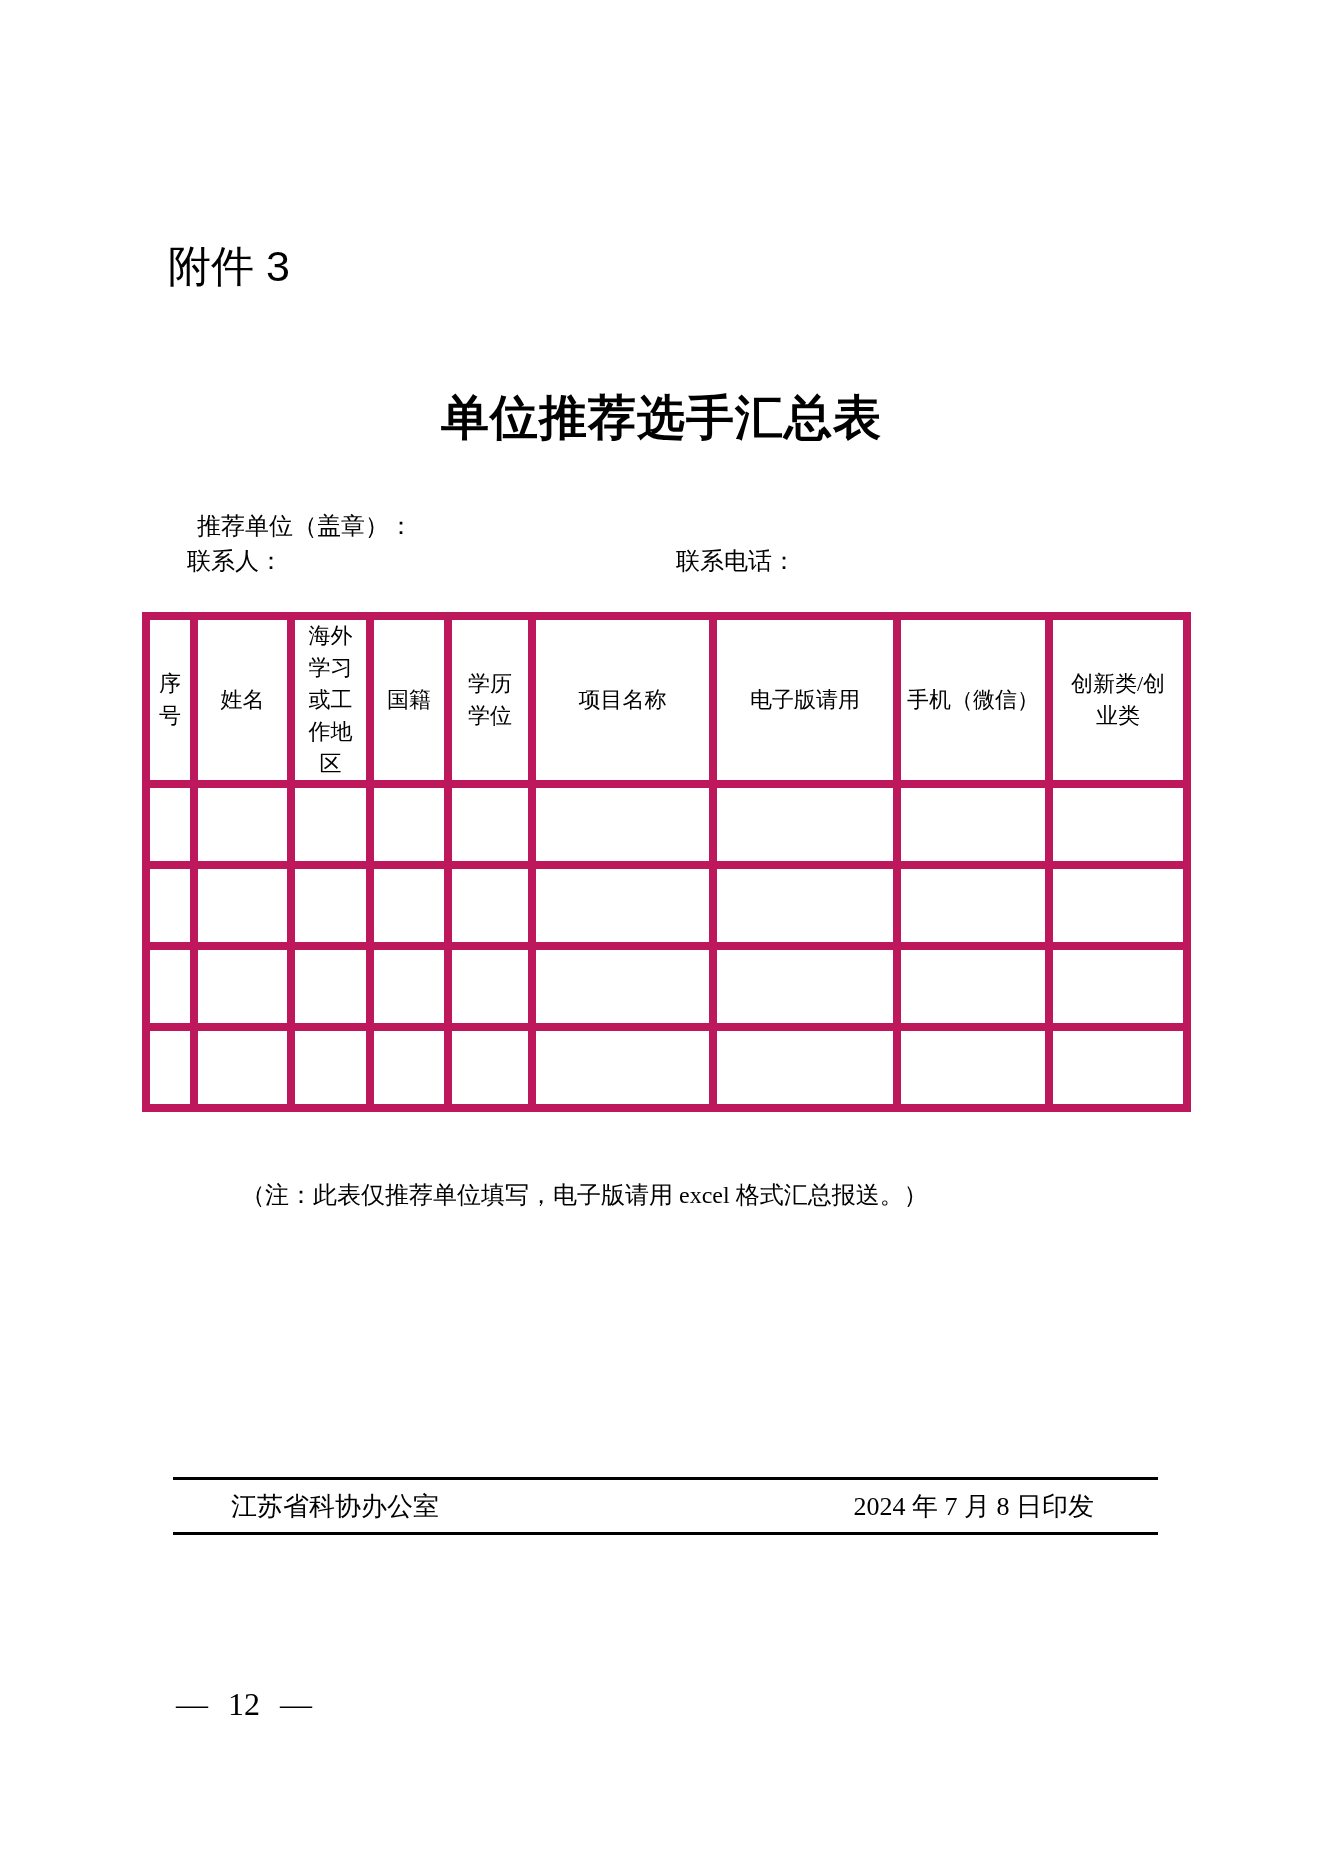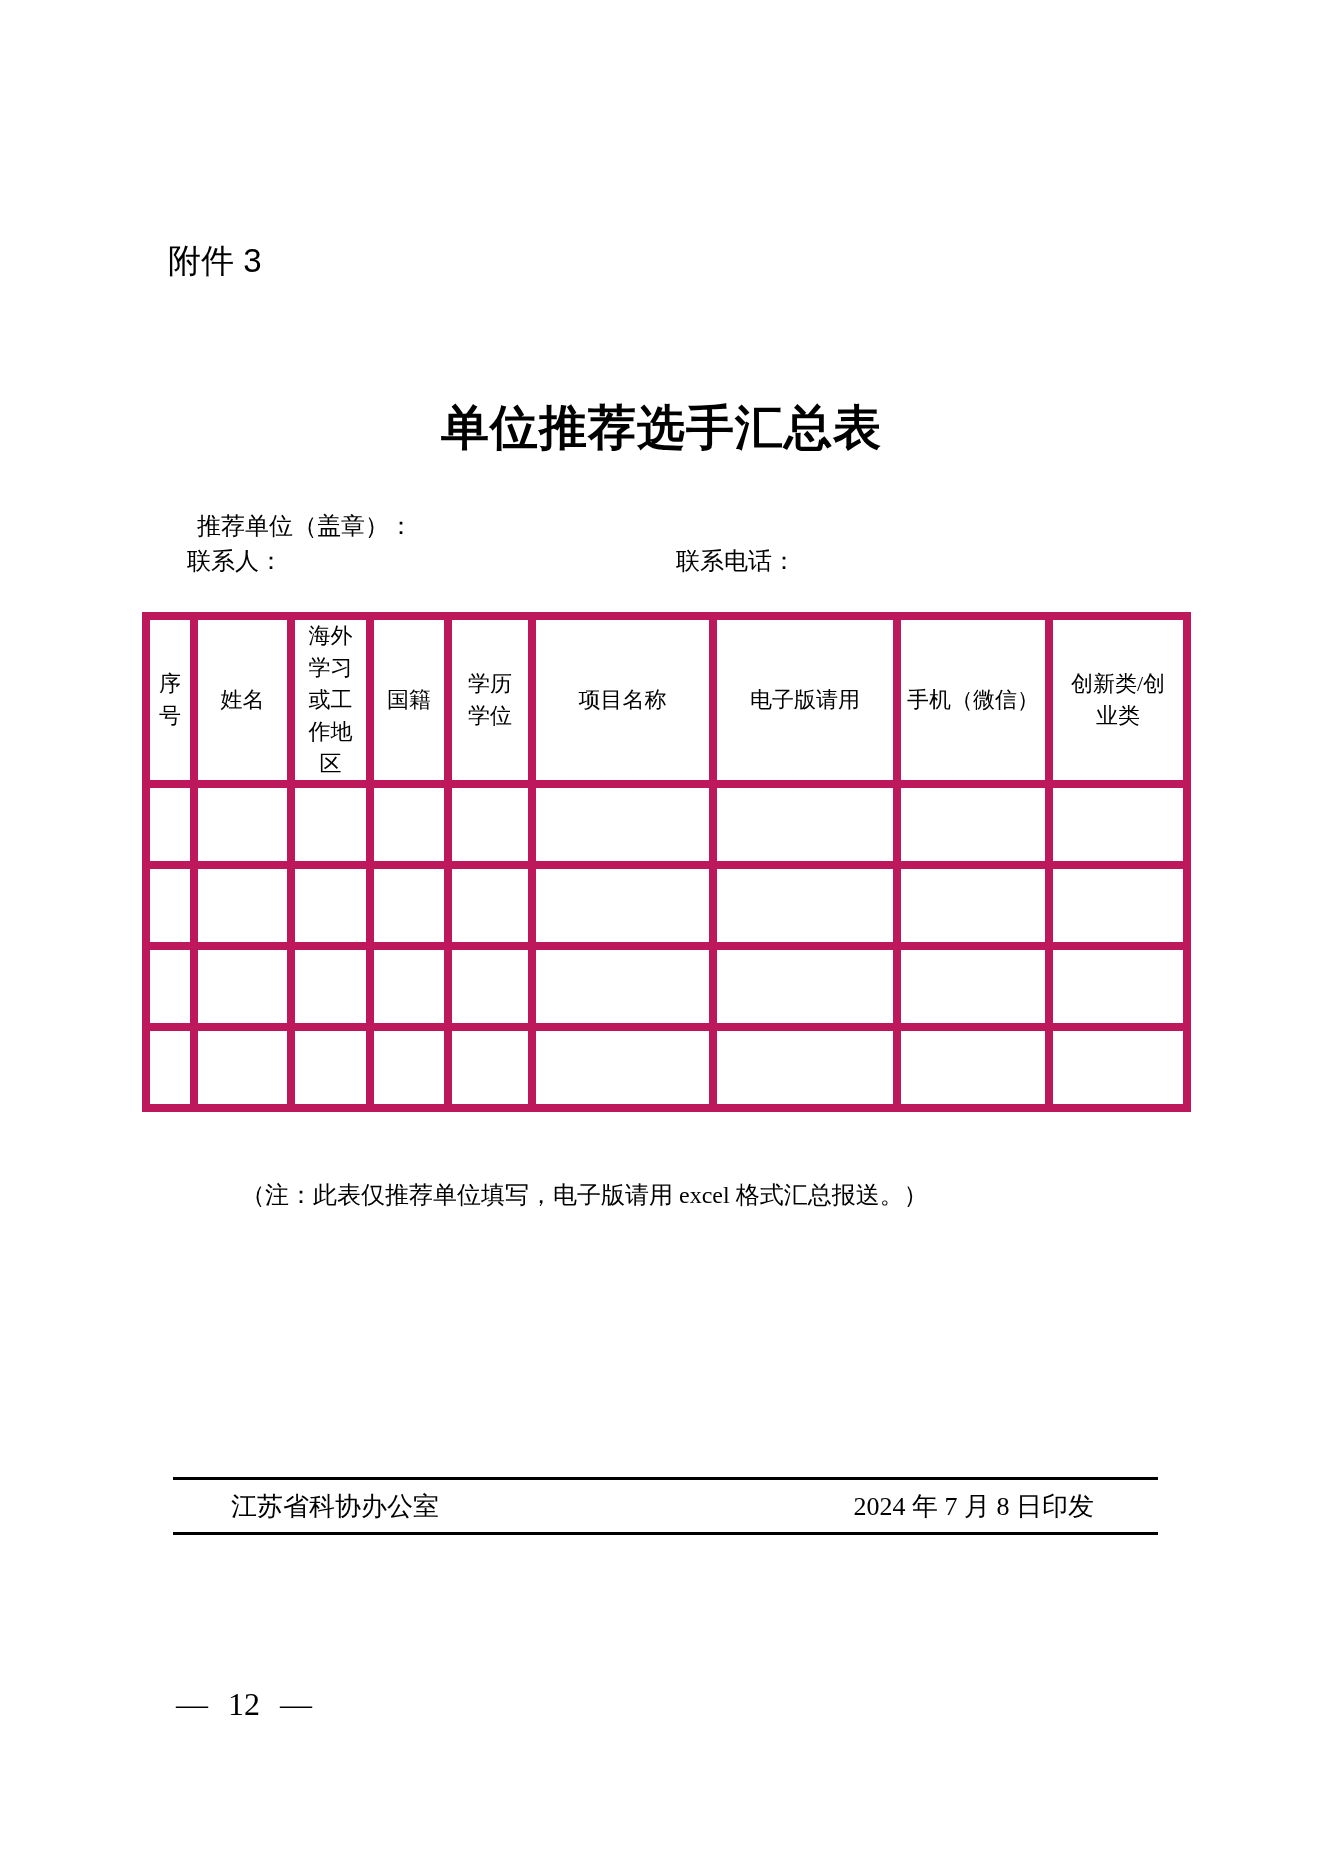--- a/index.html
+++ b/index.html
@@ -13,30 +13,30 @@
     height: 1871px;
     background: #ffffff;
     color: #000000;
     font-family: "Liberation Serif", "DejaVu Serif", serif;
     overflow: hidden;
   }
   .attachment {
     position: absolute;
     left: 168px;
     top: 240px;
-    font-size: 33px;
+    font-size: 43px;
     line-height: 1.25;
     font-family: "Liberation Sans", "DejaVu Sans", sans-serif;
   }
   .title {
     position: absolute;
     left: 0;
     right: 0;
     top: 386px;
-    margin: 10px;
+    margin: 0;
     text-align: center;
     font-size: 48px;
     font-weight: bold;
     letter-spacing: 1px;
   }
   .label {
     position: absolute;
     font-size: 24px;
     line-height: 1.3;
     margin-left: 24px;

